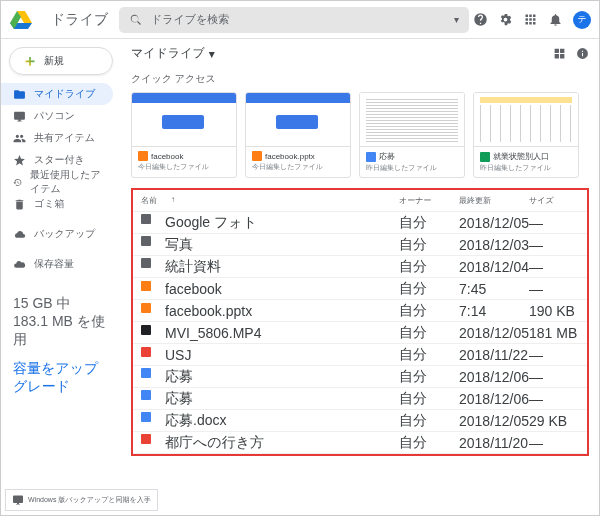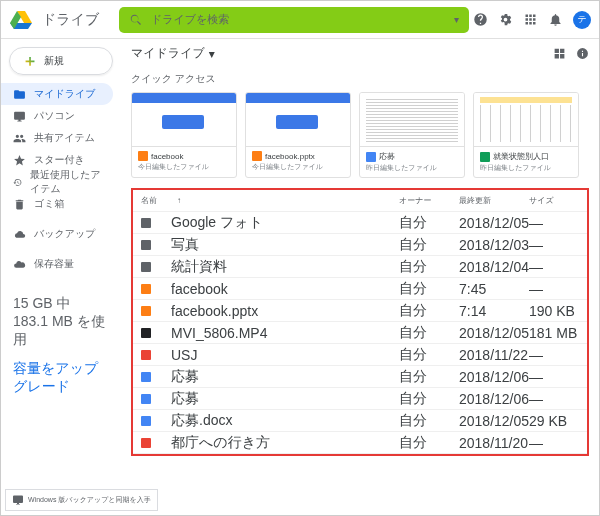--- a/index.html
+++ b/index.html
@@ -1,24 +1,24 @@
 <!DOCTYPE html>
 <html><head>
 <meta charset="utf-8">
 <style>
 * { box-sizing: border-box; margin: 0; padding: 0; font-family: Arial, "Hiragino Sans", sans-serif; }
 body { background: #fff; width: 600px; height: 516px; overflow: hidden; font-size: 10px; color: #3c4043; }
 .frame { border: 1px solid #ccc; width: 600px; height: 516px; position: relative; }
 
 
 .hdr { display: flex; align-items: center; height: 38px; border-bottom: 1px solid #e0e0e0; padding: 0 8px; }
-.logo { display: flex; align-items: center; gap: 9px; width: 110px; }
+.logo { display: flex; align-items: center; gap: 18px; width: 110px; }
 .logo-img { width: 24px; height: 24px; }
 .logo-txt { font-size: 14px; color: #5f6368; }
-.search { flex: 1; background: #84cc16; border-radius: 5px; height: 26px; display: flex; align-items: center; padding: 0 10px; color: #5f6368; max-width: 350px; }
+.search { flex: 1; background: #e5e5e5; border-radius: 5px; height: 26px; display: flex; align-items: center; padding: 0 10px; color: #5f6368; max-width: 350px; }
 .search .si { width: 14px; height: 14px; fill: #5f6368; }
 .search-txt { flex: 1; margin-left: 8px; font-size: 11px; }
 .search .dd { font-size: 10px; }
 .hdr-icons { display: flex; align-items: center; gap: 10px; margin-left: auto; }
 .hdr-icons svg { width: 15px; height: 15px; fill: #5f6368; }
 .avatar { width: 18px; height: 18px; border-radius: 50%; background: #1a73e8; color: #fff; display: flex; align-items: center; justify-content: center; font-size: 9px; }
 
 
 .body { display: flex; height: 478px; }
 .side { width: 120px; padding: 6px 0; }
@@ -49,21 +49,21 @@
 .qa-name { display: flex; align-items: center; gap: 3px; font-size: 8px; }
 .qa-sub { font-size: 7px; color: #80868b; margin-top: 1px; }
 .ico { width: 10px; height: 10px; display: inline-block; border-radius: 1px; flex-shrink: 0; }
 .ico-pp { background: #fd7e14; } .ico-doc { background: #4285f4; } .ico-sh { background: #0f9d58; }
 .ico-fold { background: #5f6368; } .ico-vid { background: #202124; } .ico-map { background: #ea4335; }
 
 .tbl-wrap { border: 2px solid #e53935; margin-top: 10px; }
 .tbl-hd, .row { display: flex; align-items: center; height: 22px; padding: 0 8px; border-bottom: 1px solid #efefef; }
 .tbl-hd { color: #5f6368; font-size: 8px; }
 .row { font-size: 14px; color: #3c4043; }
-.c-name { flex: 1; display: flex; align-items: center; gap: 20px; }
+.c-name { flex: 1; display: flex; align-items: flex-start; gap: 14px; }
 .c-own { width: 60px; } .c-mod { width: 70px; } .c-size { width: 50px; }
 
 .bksync { position: absolute; bottom: 4px; left: 4px; border: 1px solid #dadce0; padding: 4px 6px; font-size: 7px; color: #5f6368; background: #fff; display: flex; gap: 4px; align-items: center; }
 .bksync svg { width: 12px; height: 12px; fill: #5f6368; }
 </style>
 </head>
 <body>
 
 <div class="frame">
 <div class="hdr">

